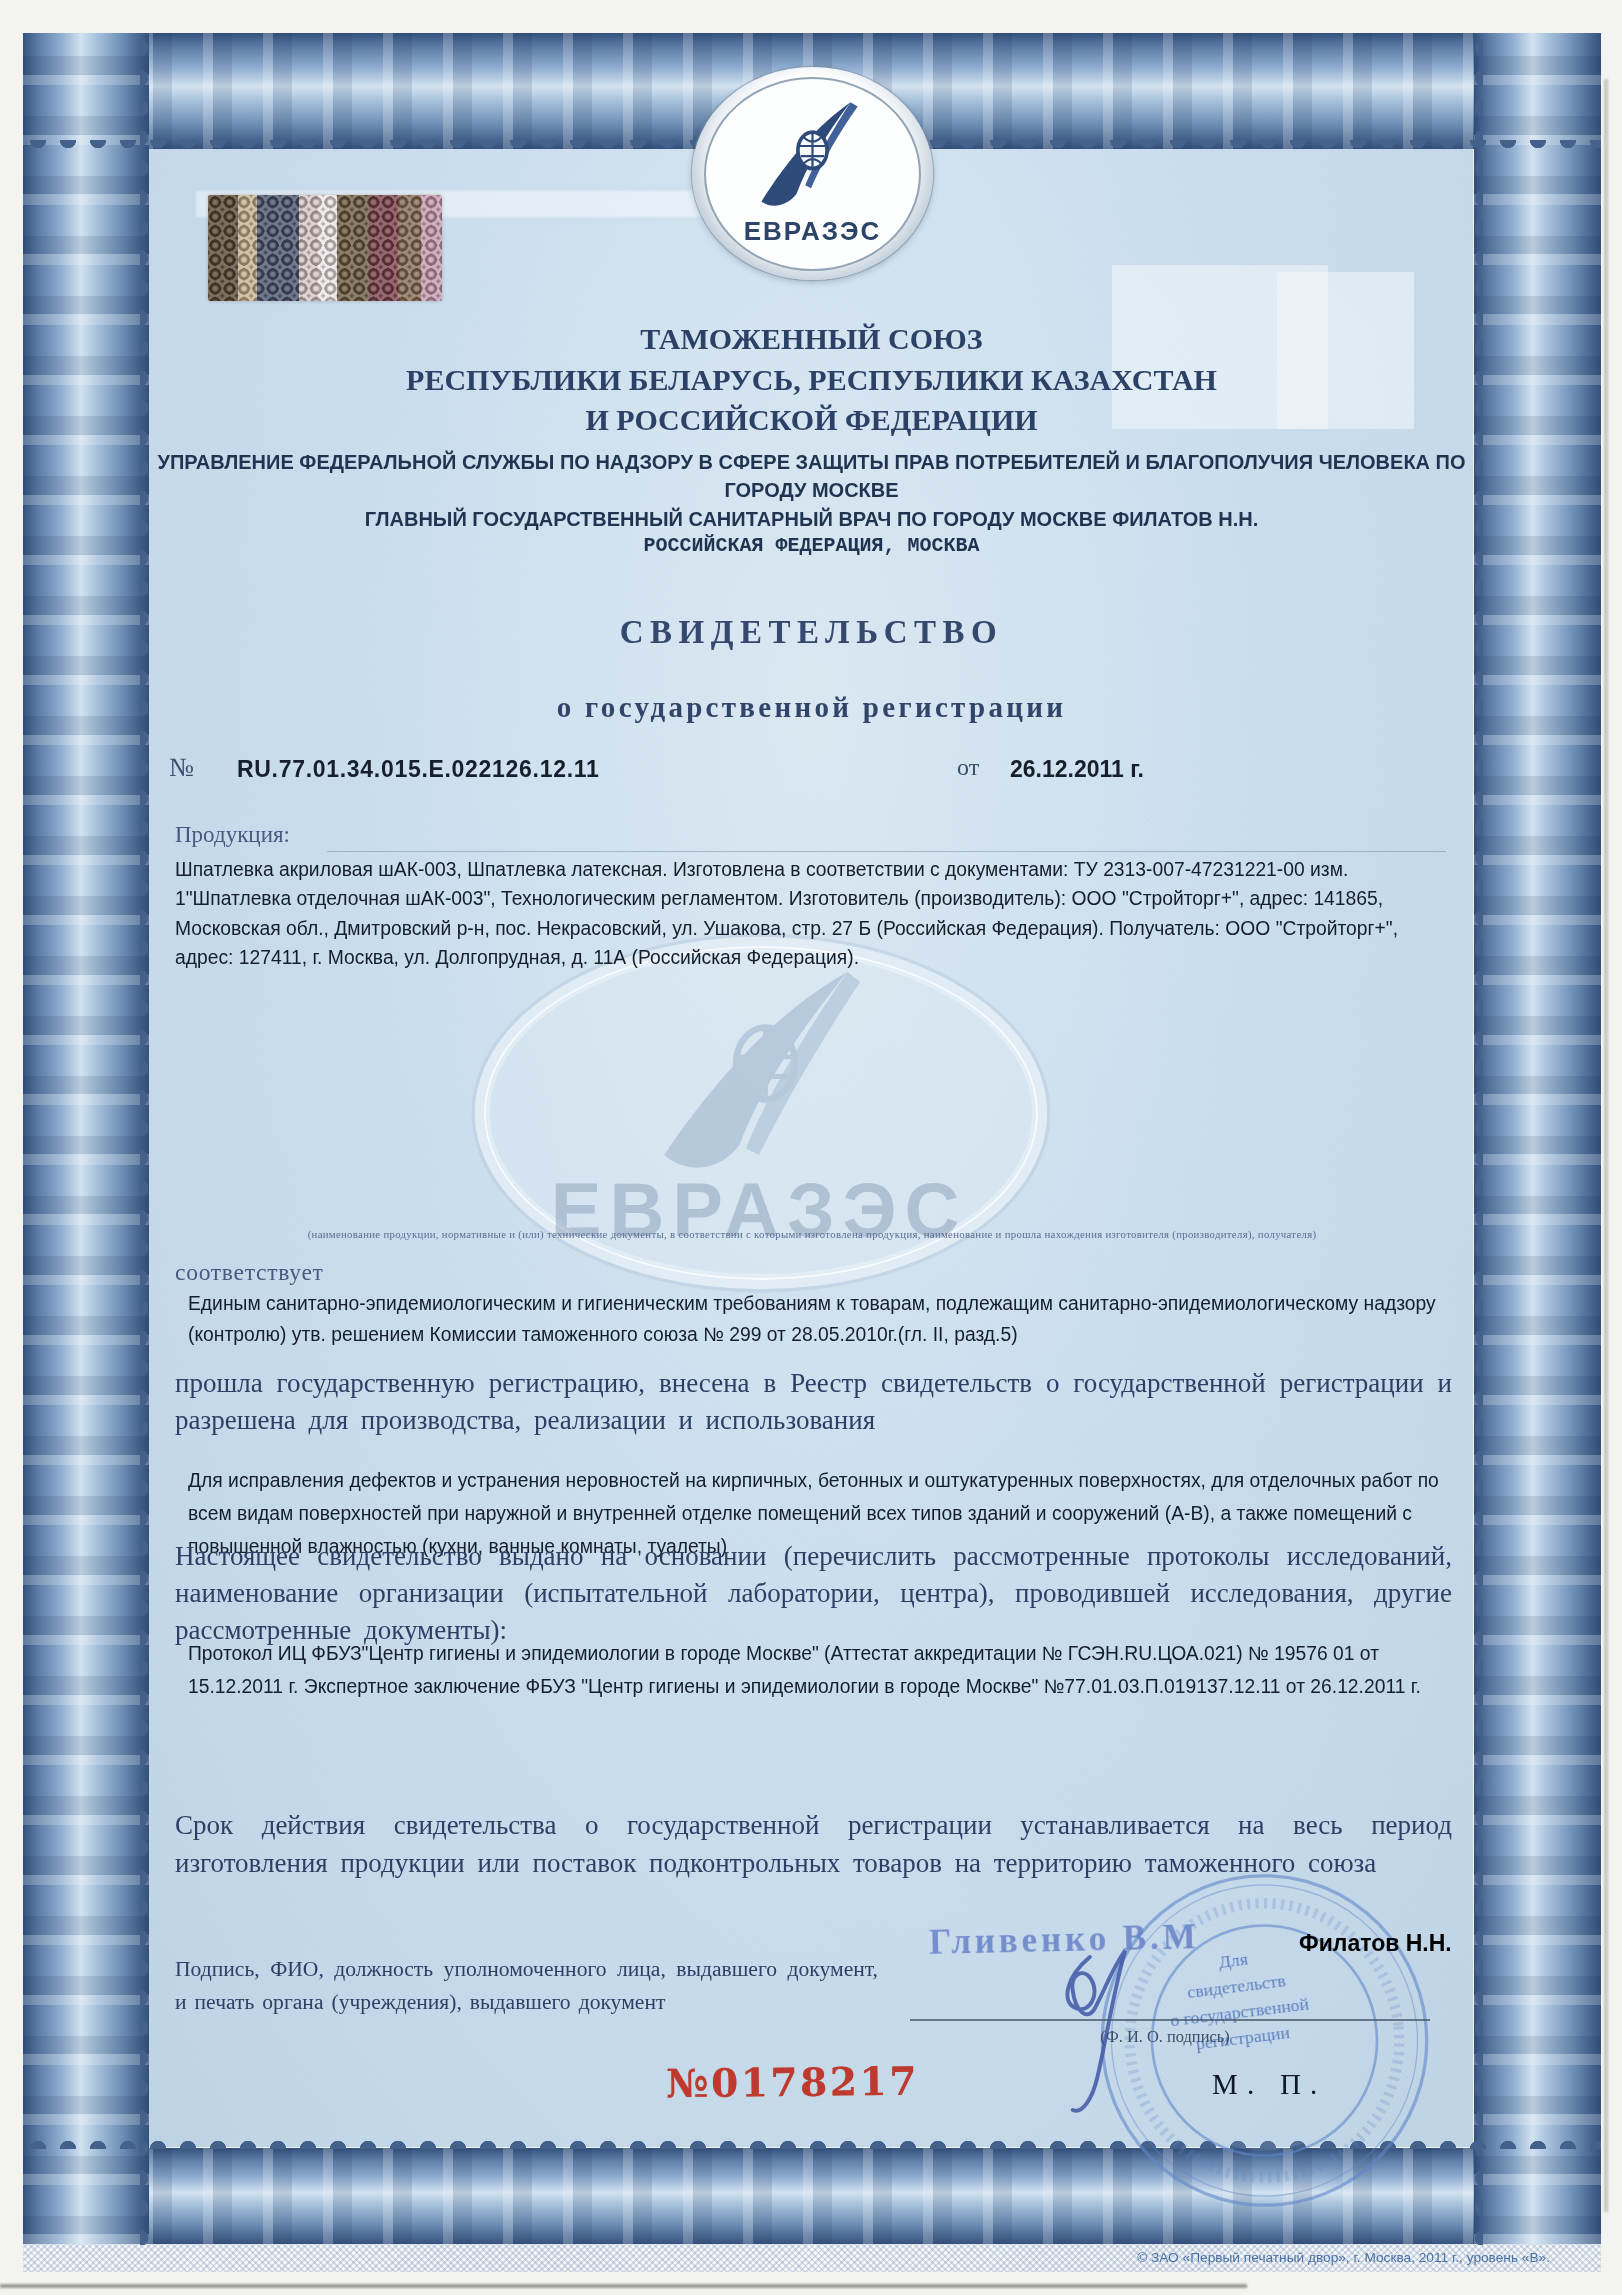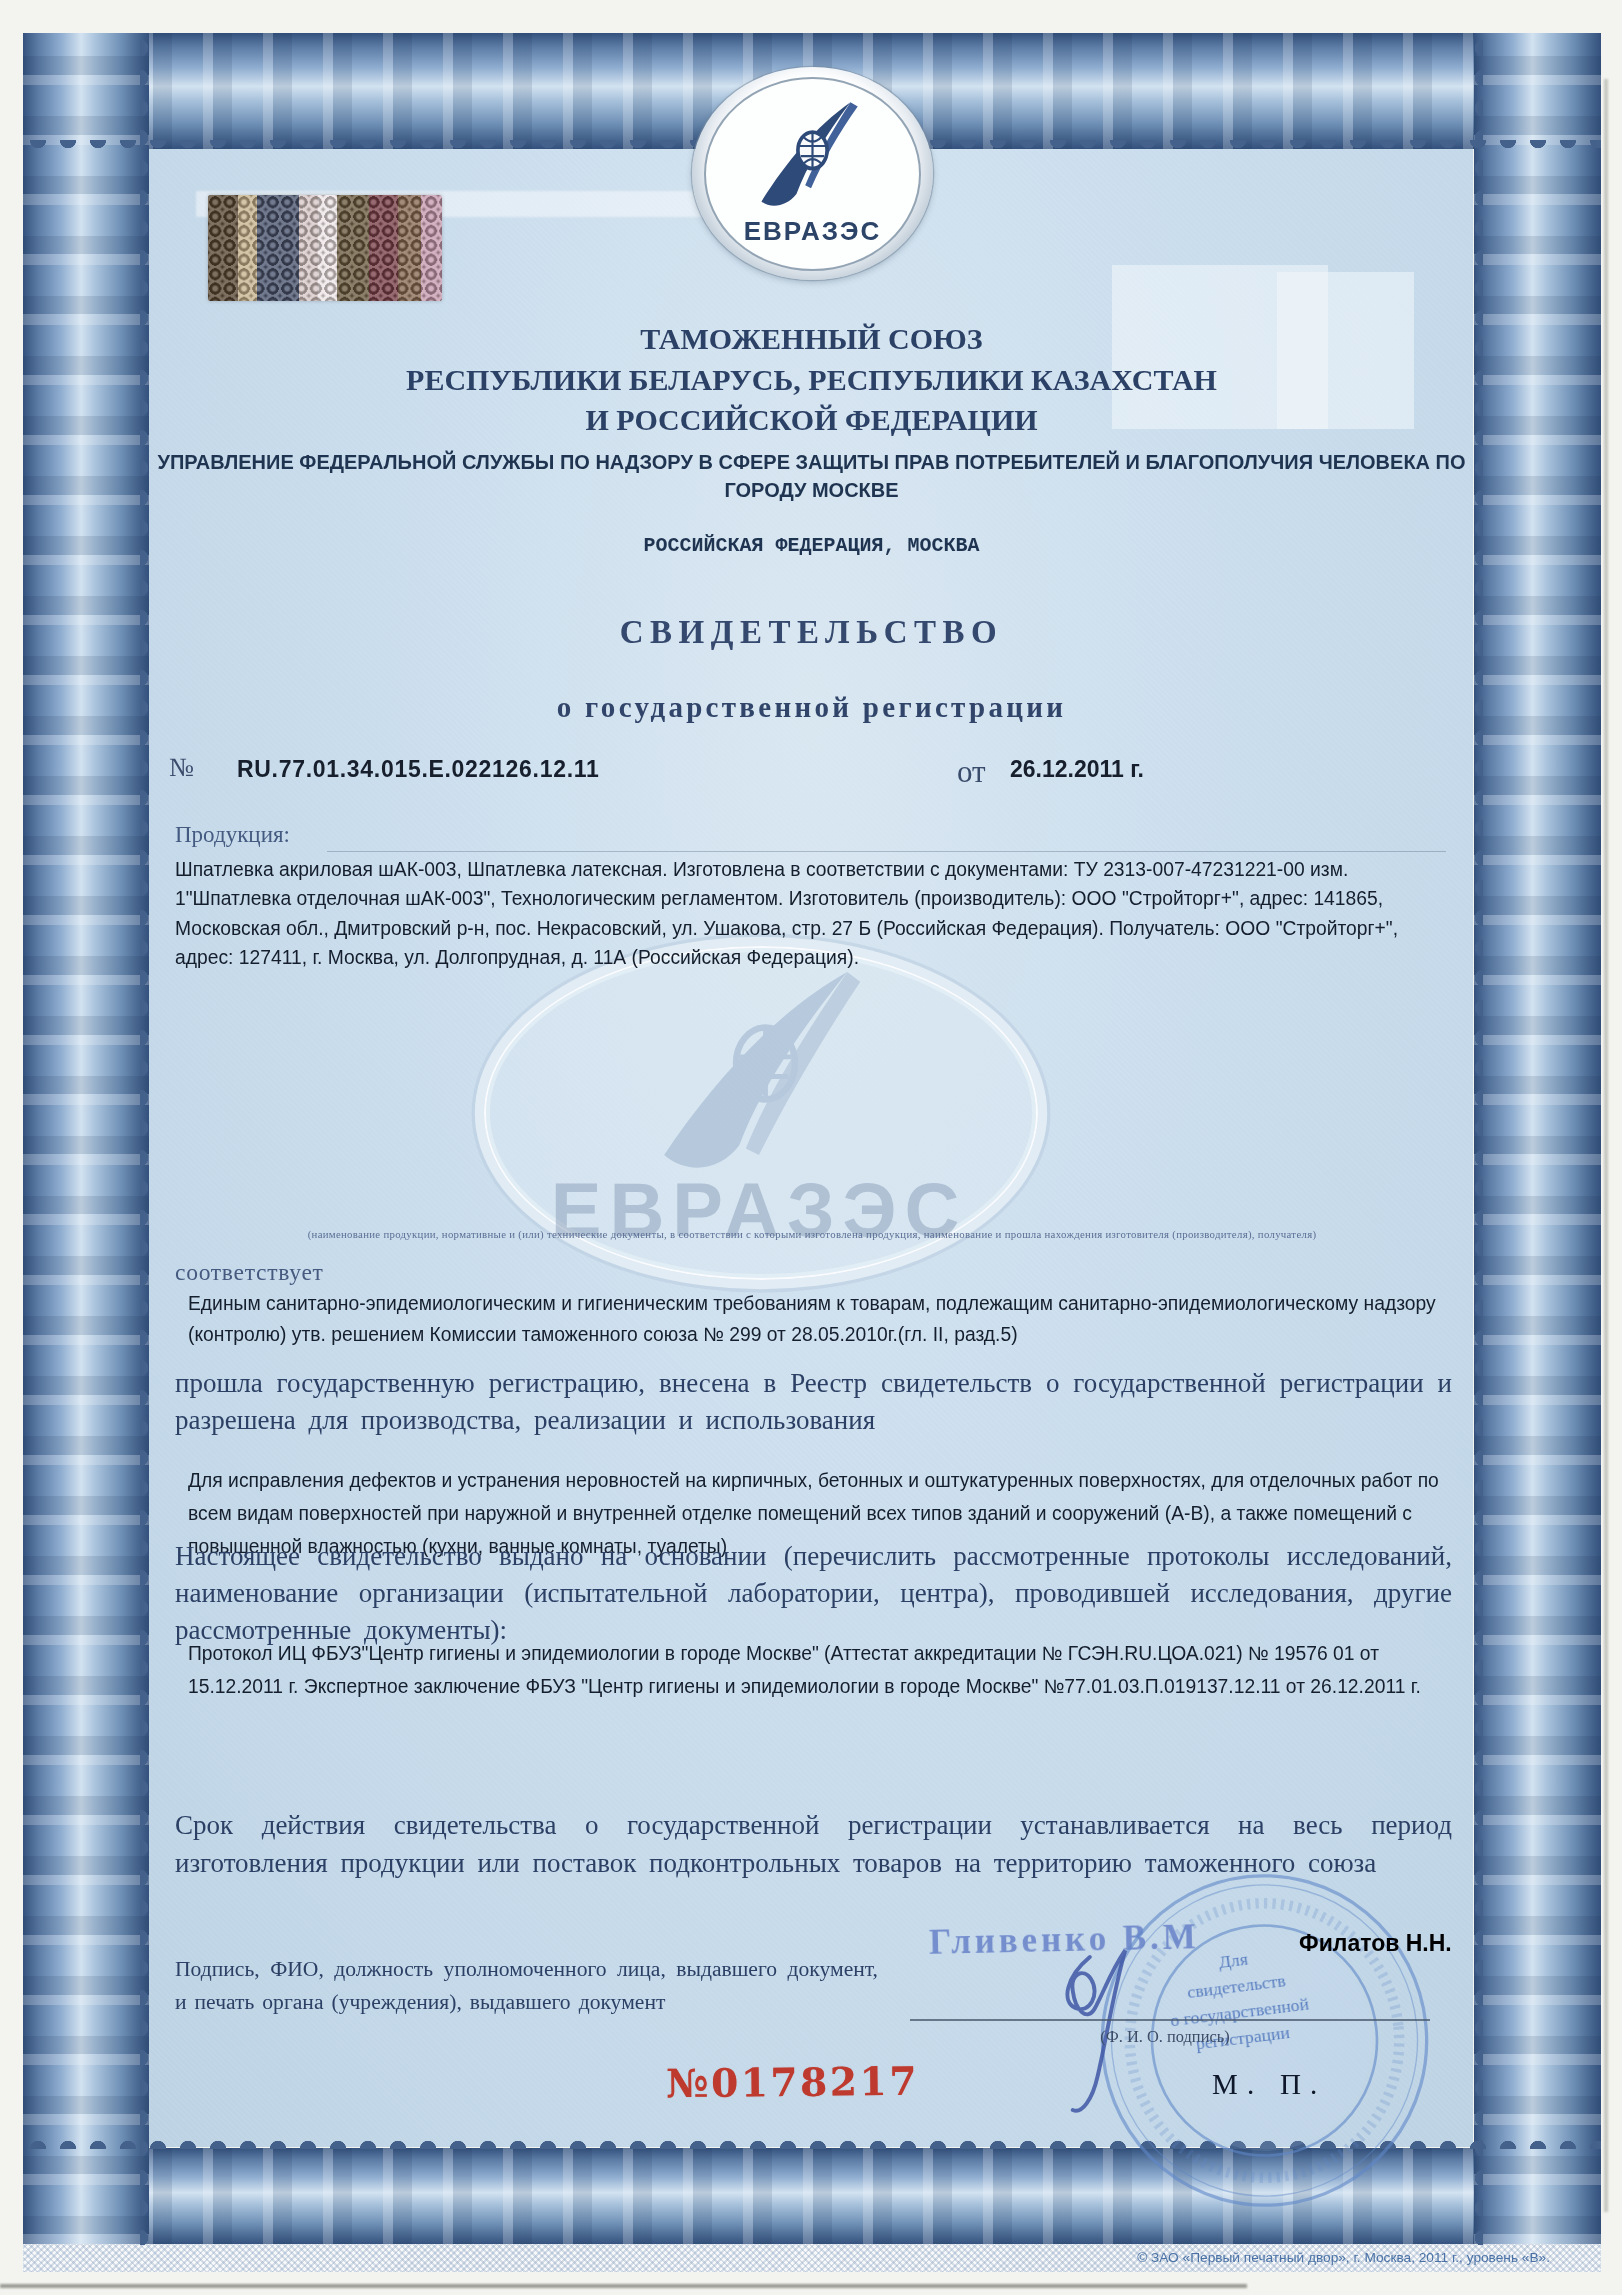--- a/index.html
+++ b/index.html
@@ -72,21 +72,21 @@
     color:#2c4468;letter-spacing:2px;}
   
   .hdr-serif{left:157px;width:1309px;text-align:center;font-weight:bold;color:#2c4166;font-size:30px;line-height:41px;}
   .hdr-sans{left:157px;width:1309px;text-align:center;font-family:"Liberation Sans", sans-serif;font-weight:bold;color:#1f3450;font-size:20px;line-height:28px;}
   .note-tiny{font-size:11px;color:#5b6f94;letter-spacing:0.3px;text-align:center;filter:blur(0.3px);}
   .title-main{left:157px;top:614px;width:1309px;text-align:center;font-weight:bold;font-size:33px;letter-spacing:6.5px;color:#35496e;}
   .title-sub{left:157px;top:691px;width:1309px;text-align:center;font-weight:bold;font-size:29px;letter-spacing:3.3px;color:#31456a;}
   
   .no-label{left:169px;top:753px;font-size:26px;color:#3a4c6c;}
   .no-value{left:237px;top:756px;font-family:"Liberation Sans", sans-serif;font-weight:bold;font-size:23px;color:#171f2d;letter-spacing:0.7px;}
-  .from-label{left:957px;top:754px;font-size:31px;color:#3a4c6c;}
+  .from-label{left:957px;top:754px;font-size:24px;color:#3a4c6c;}
   .date-value{left:1010px;top:756px;font-family:"Liberation Sans", sans-serif;font-weight:bold;font-size:23px;color:#171f2d;}
   
   .prod-label{left:175px;top:822px;font-size:23px;color:#445a80;}
   .prod-line{left:327px;top:851px;width:1119px;height:1.3px;background:rgba(60,80,110,.3);}
   .par-sans{font-family:"Liberation Sans", sans-serif;color:#151e2c;font-size:19.3px;line-height:29.4px;}
   .prod-desc{left:175px;top:855px;width:1276px;}
   .caption-note{left:79px;top:1228px;width:1466px;white-space:nowrap;overflow:hidden;font-size:10.8px;}
   
   .wm-ring{left:484px;top:946px;width:550px;height:330px;border-radius:50%;
     border:2.6px solid rgba(255,255,255,.85);
@@ -160,20 +160,21 @@
     <path d="M152 14 C124 58 104 94 90 128 L98 132 C114 96 136 56 162 20 Z" fill="#41619a"></path>
     <ellipse cx="100" cy="80" rx="20" ry="25" fill="#f8fafc" stroke="#2e4a78" stroke-width="5"></ellipse>
     <path d="M82 74 L118 74 M84 88 L116 88 M100 55 L100 105 M88 62 C96 70 104 70 112 62 M88 98 C96 90 104 90 112 98" stroke="#2e4a78" stroke-width="3" fill="none"></path>
   </svg>
   <div class="abs seal-caption">ЕВРАЗЭС</div>
 
   <div class="abs hdr-serif" style="top:318px;">ТАМОЖЕННЫЙ СОЮЗ</div>
   <div class="abs hdr-serif" style="top:399px;">И РОССИЙСКОЙ ФЕДЕРАЦИИ</div>
   <div class="abs hdr-serif" style="top:359px;">РЕСПУБЛИКИ БЕЛАРУСЬ, РЕСПУБЛИКИ КАЗАХСТАН</div>
   <div class="abs hdr-sans" style="top:448px;">УПРАВЛЕНИЕ ФЕДЕРАЛЬНОЙ СЛУЖБЫ ПО НАДЗОРУ В СФЕРЕ ЗАЩИТЫ ПРАВ ПОТРЕБИТЕЛЕЙ И БЛАГОПОЛУЧИЯ ЧЕЛОВЕКА ПО ГОРОДУ МОСКВЕ</div>
+  <div class="abs hdr-sans" style="top:505px;">ГЛАВНЫЙ ГОСУДАРСТВЕННЫЙ САНИТАРНЫЙ ВРАЧ ПО ГОРОДУ МОСКВЕ ФИЛАТОВ Н.Н.</div>
   <div class="abs hdr-sans" style="top:532px;font-family:Liberation Mono, monospace;">РОССИЙСКАЯ ФЕДЕРАЦИЯ, МОСКВА</div>
 
   <div class="abs title-main">СВИДЕТЕЛЬСТВО</div>
   <div class="abs title-sub">о государственной регистрации</div>
 
   <div class="abs no-label">№</div>
   <div class="abs no-value">RU.77.01.34.015.Е.022126.12.11</div>
   <div class="abs from-label">от</div>
   <div class="abs date-value">26.12.2011 г.</div>
 

